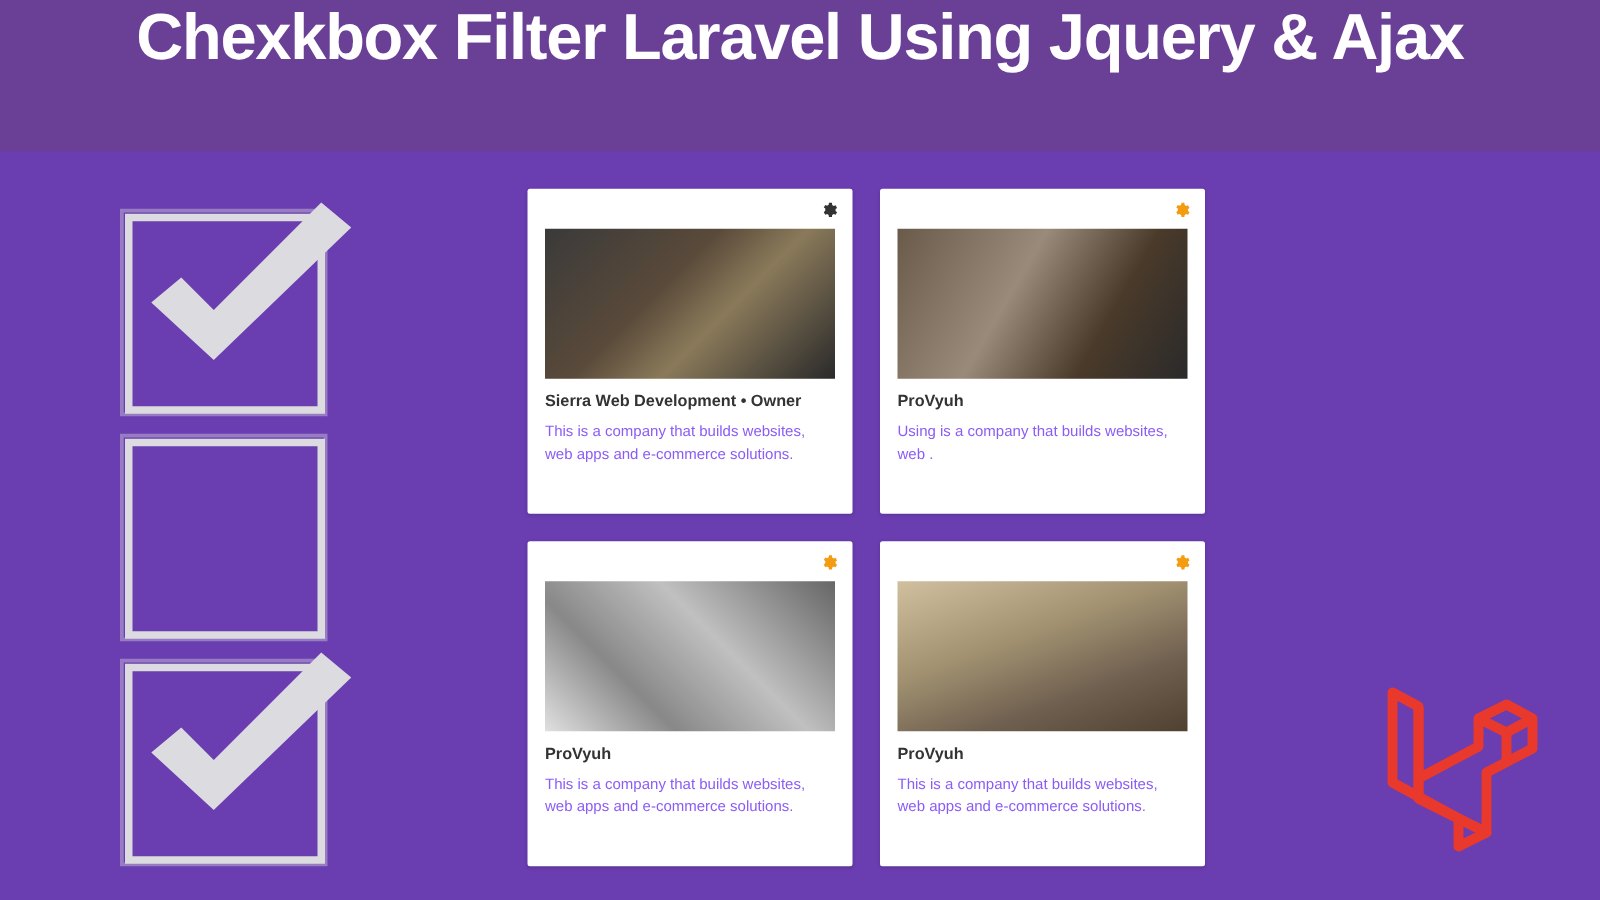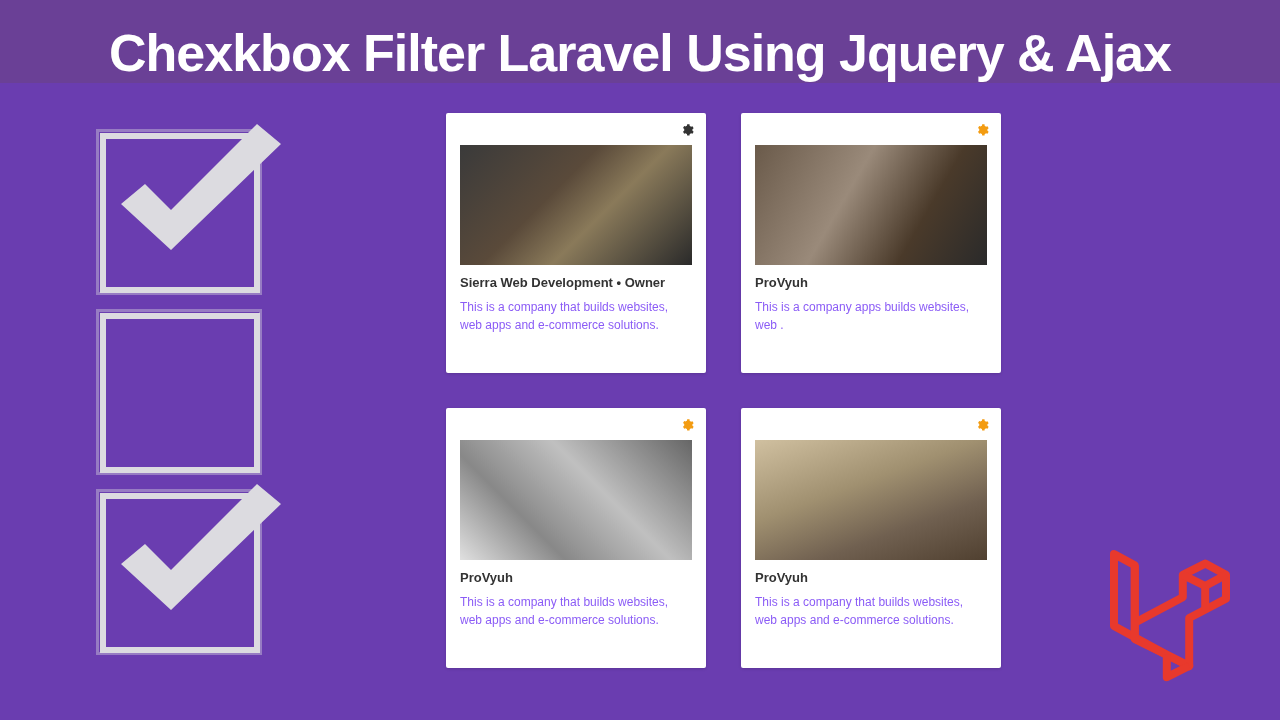--- a/index.html
+++ b/index.html
@@ -6,24 +6,24 @@
   body {
     width: 1280px;
     height: 720px;
     background: #6a3db0;
     font-family: Arial, Helvetica, sans-serif;
     overflow: hidden;
     position: relative;
   }
   .header {
     width: 100%;
-    height: 83px;
+    height: 121px;
     background: #6a4096;
     display: flex;
-    align-items: flex-end;
+    align-items: flex-start;
     justify-content: center;
     padding: 0 10px;
   }
   .header-title {
     color: #ffffff;
     font-size: 52px;
     font-weight: 900;
     font-family: Arial, Helvetica, sans-serif;
     letter-spacing: -1px;
     white-space: nowrap;
@@ -63,22 +63,22 @@
     position: absolute;
     top: -25px;
     left: -5px;
     width: 200px;
     height: 180px;
   }
   .cards-grid {
     display: grid;
     grid-template-columns: 260px 260px;
     grid-template-rows: 260px 260px;
-    gap: 35px;
-    margin-left: 46px;
+    gap: 22px;
+    margin-left: 22px;
   }
   .card {
     background: #ffffff;
     border-radius: 2px;
     padding: 14px;
     box-shadow: 0 1px 3px rgba(0,0,0,0.15);
     display: flex;
     flex-direction: column;
     position: relative;
   }
@@ -162,21 +162,21 @@
     </div>
 
     <div class="card">
       <span class="card-gear gear-orange">
         <svg width="14" height="14" viewBox="0 0 24 24" fill="currentColor">
             <path d="M12 8a4 4 0 100 8 4 4 0 000-8zm9.4 4a7.6 7.6 0 00-.1-1.3l2.1-1.6-2-3.5-2.5 1a7.7 7.7 0 00-2.2-1.3L16.3 2h-4l-.4 2.7a7.7 7.7 0 00-2.2 1.3l-2.5-1-2 3.5 2.1 1.6a7.6 7.6 0 000 2.6L5.2 15l2 3.5 2.5-1a7.7 7.7 0 002.2 1.3l.4 2.7h4l.4-2.7a7.7 7.7 0 002.2-1.3l2.5 1 2-3.5-2.1-1.6c.1-.4.1-.9.1-1.3z"></path>
           </svg>
       </span>
       <div class="card-image img-b"></div>
       <div class="card-title">ProVyuh</div>
-      <div class="card-desc">This is a company apps builds websites, web .</div>
+      <div class="card-desc">Using is a company that builds websites, web .</div>
     </div>
 
     <div class="card">
       <span class="card-gear gear-orange">
         <svg width="14" height="14" viewBox="0 0 24 24" fill="currentColor">
             <path d="M12 8a4 4 0 100 8 4 4 0 000-8zm9.4 4a7.6 7.6 0 00-.1-1.3l2.1-1.6-2-3.5-2.5 1a7.7 7.7 0 00-2.2-1.3L16.3 2h-4l-.4 2.7a7.7 7.7 0 00-2.2 1.3l-2.5-1-2 3.5 2.1 1.6a7.6 7.6 0 000 2.6L5.2 15l2 3.5 2.5-1a7.7 7.7 0 002.2 1.3l.4 2.7h4l.4-2.7a7.7 7.7 0 002.2-1.3l2.5 1 2-3.5-2.1-1.6c.1-.4.1-.9.1-1.3z"></path>
           </svg>
       </span>
       <div class="card-image img-c"></div>
       <div class="card-title">ProVyuh</div>

